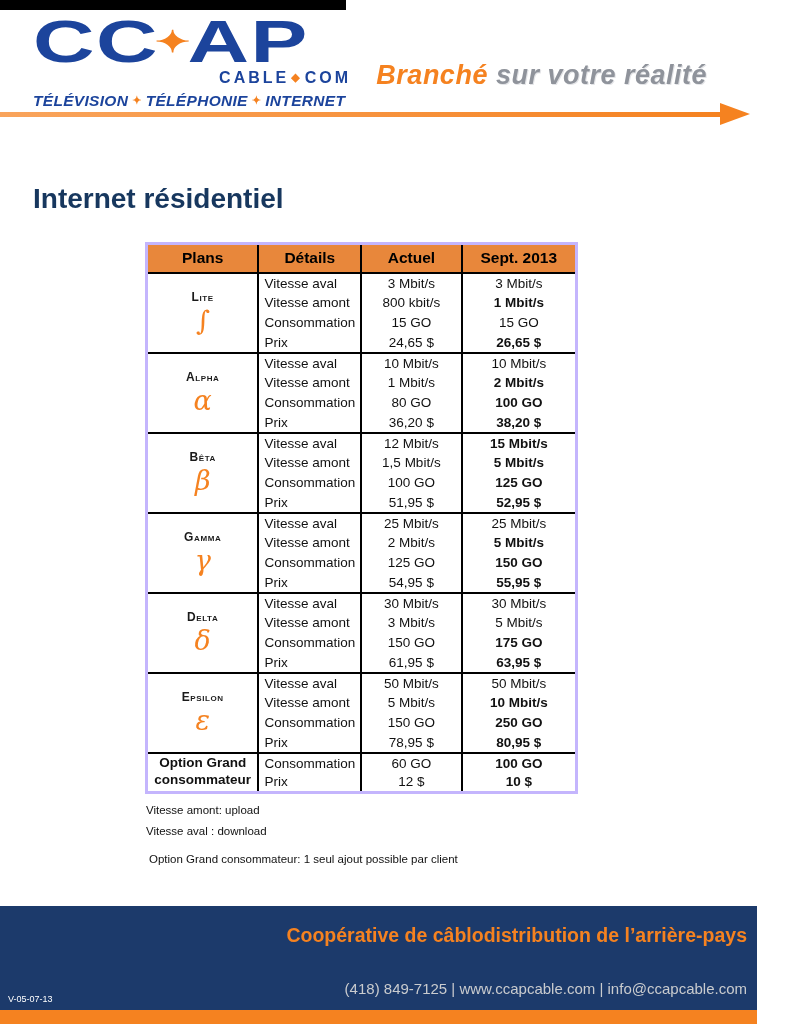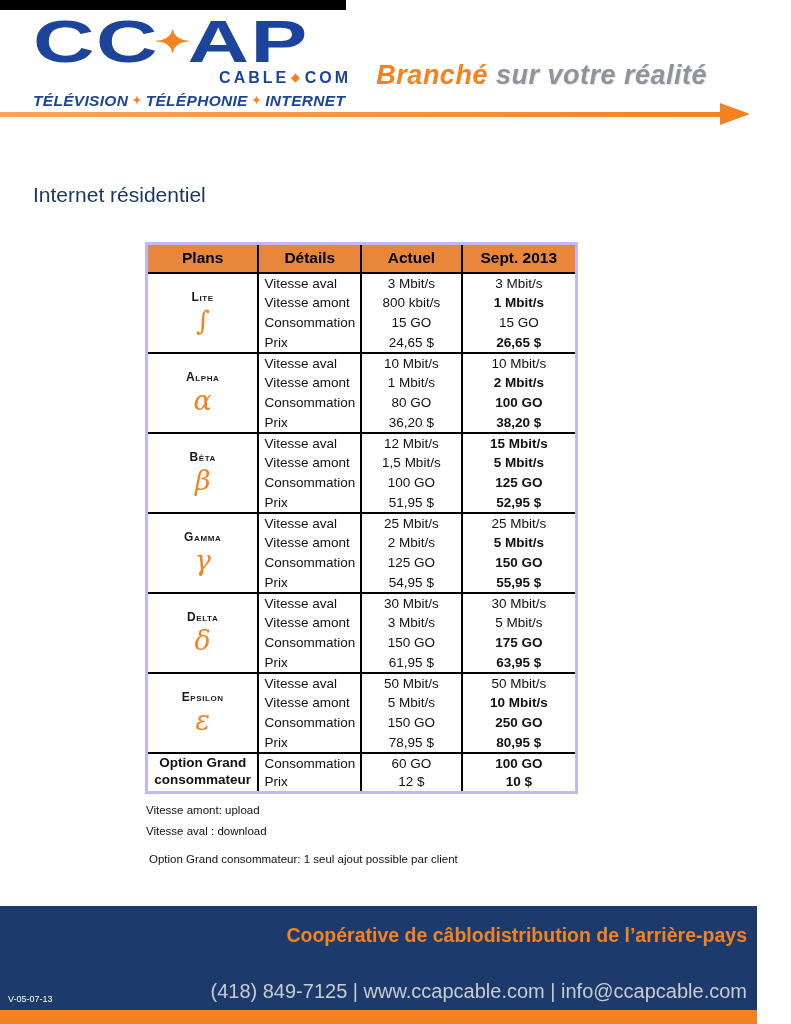--- a/index.html
+++ b/index.html
@@ -37,21 +37,21 @@
   .slogan-rest { color: #8f939b; text-shadow: 1px 1px 0 #e3e4e7; }
 
   .rule { position: absolute; top: 112px; left: 0; width: 722px; height: 5px;
     background: linear-gradient(to right, #f9a45c, var(--orange, #f58220)); }
   .rule-arrow { position: absolute; top: 103px; left: 720px; width: 0; height: 0;
     border-left: 30px solid var(--orange, #f58220);
     border-top: 11px solid transparent; border-bottom: 11px solid transparent; }
 
   
   .page-title {
-    position: absolute; top: 183px; left: 33px; font-size: 21px; font-weight: normal;
+    position: absolute; top: 183px; left: 33px; font-size: 28px; font-weight: bold;
     color: var(--title_navy, #17375e);
   }
 
   
   .plans-table {
     position: absolute; top: 242px; left: 145px; width: 433px;
     border-collapse: collapse; border: 3px solid #c4b5fd; font-size: 13.5px; color: #111;
   }
   .plans-table th {
     background: var(--table_header_orange, #e8873b); font-size: 15.5px; font-weight: bold;
@@ -75,21 +75,21 @@
   .footnotes p { margin: 0 0 9px 0; }
   .footnotes p.footnote-spaced { margin-top: 16px; margin-left: 3px; }
 
   
   .footer-band { position: absolute; left: 0; top: 906px; width: 100%; height: 104px; background: var(--navy, #1c3a6b); }
   .coop {
     position: absolute; right: 10px; top: 18px; color: var(--orange, #f58220);
     font-size: 19.5px; font-weight: bold; white-space: nowrap;
   }
   .address { position: absolute; right: 10px; top: 54px; color: var(--footer_gray, #c9cbce); font-size: 15px; white-space: nowrap; }
-  .contact { position: absolute; right: 10px; top: 74px; color: var(--footer_gray, #c9cbce); font-size: 20px; white-space: nowrap; }
+  .contact { position: absolute; right: 10px; top: 74px; color: var(--footer_gray, #c9cbce); font-size: 15px; white-space: nowrap; }
   .version { position: absolute; left: 8px; bottom: 6px; color: #fff; font-size: 9px; }
   .bottom-orange-bar { position: absolute; left: 0; top: 1010px; width: 100%; height: 14px; background: var(--orange, #f58220); }
 </style>
 </head>
 <body>
 
 <div class="page">
   <div class="top-black-bar"></div>
 
   <div class="header">

